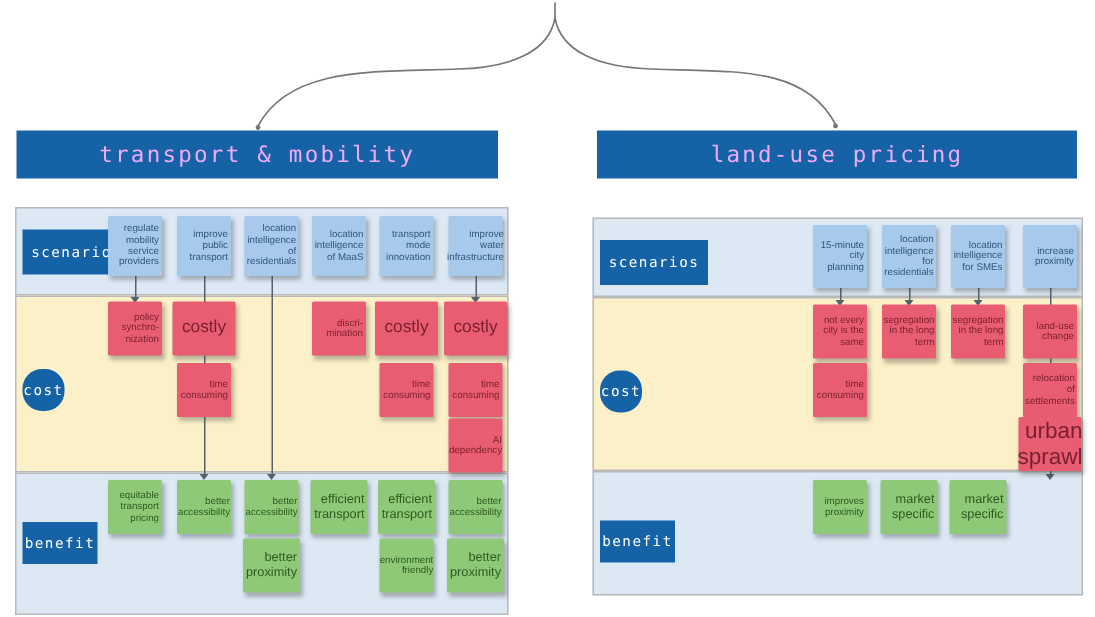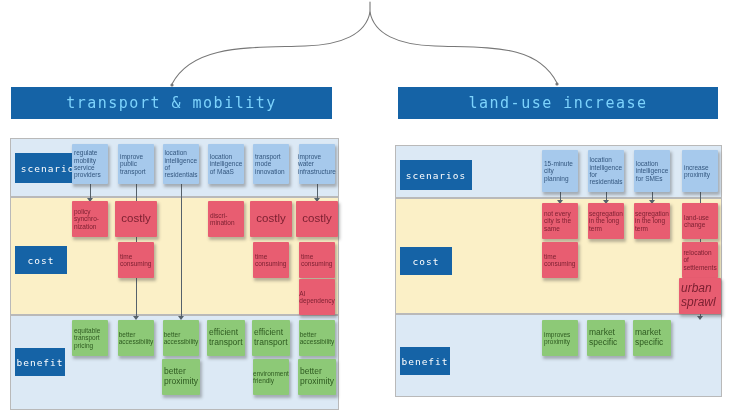--- a/index.html
+++ b/index.html
@@ -7,49 +7,49 @@
          font-family:"Liberation Sans", sans-serif;}
   svg.connector{position:absolute;left:0;top:0;}
   svg.connector path{fill:none;stroke:var(--connector,#777);stroke-width:1.1;stroke-linecap:round;}
   svg.connector circle{fill:var(--connector,#777);}
 
   .panel{position:absolute;top:0;height:411px;}
   .p0{left:10px;width:329px;}
   .p1{left:395px;width:327px;}
 
   .header{position:absolute;top:87px;height:32px;background:var(--header_bg,#1563a6);
-          color:#7dd3fc;display:flex;align-items:center;justify-content:center;
+          color:#f0abfc;display:flex;align-items:center;justify-content:center;
           font-family:"DejaVu Sans Mono", monospace;font-size:15px;letter-spacing:1.5px;}
   .p0 .header{left:1px;width:321px;}
   .p1 .header{left:3px;width:320px;}
 
   .band{position:absolute;left:0;right:0;border:1px solid #b9b9b9;box-sizing:border-box;}
   .band-scen,.band-ben{background:var(--band_blue,#dce9f5);}
   .band-cost{background:var(--band_yellow,#fbf0c7);}
   .p0 .band-scen{top:138px;height:59px;}
   .p0 .band-cost{top:197px;height:118px;}
   .p0 .band-ben{top:315px;height:95px;}
   .p1 .band-scen{top:145px;height:53px;}
   .p1 .band-cost{top:198px;height:116px;}
   .p1 .band-ben{top:314px;height:83px;}
 
   .rowlabel{position:absolute;left:4px;background:var(--header_bg,#1563a6);color:#fff;
             font-family:"DejaVu Sans Mono", monospace;font-size:9.5px;letter-spacing:1px;
             display:flex;align-items:center;justify-content:center;height:28px;}
   .rl-scen{top:14px;width:72px;height:30px;}
-  .rl-cost{top:48px;width:52px;}
+  .rl-cost{top:48px;width:28px;border-radius:13px;}
   .rl-ben{top:32px;width:50px;}
 
   .arrow{position:absolute;width:1px;background:#55616b;z-index:1;}
   .arrow::after{content:'';position:absolute;bottom:-3px;left:-2.5px;
     border-left:3px solid transparent;border-right:3px solid transparent;
     border-top:4px solid #55616b;}
 
   .note{position:absolute;z-index:2;display:flex;align-items:center;justify-content:center;
-        text-align:left;padding:2px;box-sizing:border-box;line-height:1.15;
+        text-align:right;padding:2px;box-sizing:border-box;line-height:1.15;
         border-radius:1px;box-shadow:1.5px 2.5px 3px rgba(60,60,60,0.35);word-wrap:break-word;}
   .n-blue{background:var(--note_blue,#a6c9ec);color:var(--note_blue_text,#33567e);}
   .n-red{background:var(--note_red,#e85d71);color:var(--note_red_text,#7a1f30);}
   .n-green{background:var(--note_green,#8dc977);color:var(--note_green_text,#2e5a20);}
 </style>
 </head>
 <body>
 
 <div id="stage">
 
@@ -95,21 +95,21 @@
       <div class="note n-green" style="left: 153px; top: 320px; width: 36px; height: 36px; font-size: 6.5px;">better accessibility</div>
       <div class="note n-green" style="left: 152px; top: 359px; width: 38px; height: 36px; font-size: 8.5px;">better proximity</div>
       <div class="note n-green" style="left: 197px; top: 320px; width: 38px; height: 36px; font-size: 8.5px;">efficient transport</div>
       <div class="note n-green" style="left: 242px; top: 320px; width: 38px; height: 36px; font-size: 8.5px;">efficient transport</div>
       <div class="note n-green" style="left: 243px; top: 359px; width: 36px; height: 36px; font-size: 6.5px;">environment friendly</div>
       <div class="note n-green" style="left: 289px; top: 320px; width: 36px; height: 36px; font-size: 6.5px;">better accessibility</div>
       <div class="note n-green" style="left: 288px; top: 359px; width: 38px; height: 36px; font-size: 8.5px;">better proximity</div>
     </div>
 
   <div class="panel p1">
-    <div class="header">land-use increase</div>
+    <div class="header">land-use pricing</div>
     <div class="band band-scen">
       <div class="rowlabel rl-scen">scenarios</div>
     </div>
     <div class="band band-cost">
       <div class="rowlabel rl-cost">cost</div>
     </div>
     <div class="band band-ben">
       <div class="rowlabel rl-ben">benefit</div>
     </div>
   <div class="arrow" style="left: 164.5px; top: 192px; height: 9px;"></div>
@@ -119,19 +119,19 @@
       <div class="note n-blue" style="left: 147px; top: 150px; width: 36px; height: 42px; font-size: 6.5px;">15-minute city planning</div>
       <div class="note n-blue" style="left: 193px; top: 150px; width: 36px; height: 42px; font-size: 6.5px;">location intelligence for residentials</div>
       <div class="note n-blue" style="left: 239px; top: 150px; width: 36px; height: 42px; font-size: 6.5px;">location intelligence for SMEs</div>
       <div class="note n-blue" style="left: 287px; top: 150px; width: 36px; height: 42px; font-size: 6.5px;">increase proximity</div>
       <div class="note n-red" style="left: 147px; top: 203px; width: 36px; height: 36px; font-size: 6.5px;">not every city is the same</div>
       <div class="note n-red" style="left: 147px; top: 242px; width: 36px; height: 36px; font-size: 6.5px;">time consuming</div>
       <div class="note n-red" style="left: 193px; top: 203px; width: 36px; height: 36px; font-size: 6.5px;">segregation in the long term</div>
       <div class="note n-red" style="left: 239px; top: 203px; width: 36px; height: 36px; font-size: 6.5px;">segregation in the long term</div>
       <div class="note n-red" style="left: 287px; top: 203px; width: 36px; height: 36px; font-size: 6.5px;">land-use change</div>
       <div class="note n-red" style="left: 287px; top: 242px; width: 36px; height: 36px; font-size: 6.5px;">relocation of settlements</div>
-      <div class="note n-red" style="left: 284px; top: 278px; width: 42px; height: 36px; font-size: 12px; font-style: italic;">urban sprawl</div>
+      <div class="note n-red" style="left: 284px; top: 278px; width: 42px; height: 36px; font-size: 15px;">urban sprawl</div>
       <div class="note n-green" style="left: 147px; top: 320px; width: 36px; height: 36px; font-size: 6.5px;">improves proximity</div>
       <div class="note n-green" style="left: 192px; top: 320px; width: 38px; height: 36px; font-size: 8.5px;">market specific</div>
       <div class="note n-green" style="left: 238px; top: 320px; width: 38px; height: 36px; font-size: 8.5px;">market specific</div>
     </div>
 
 </div>
 
 </body></html>

